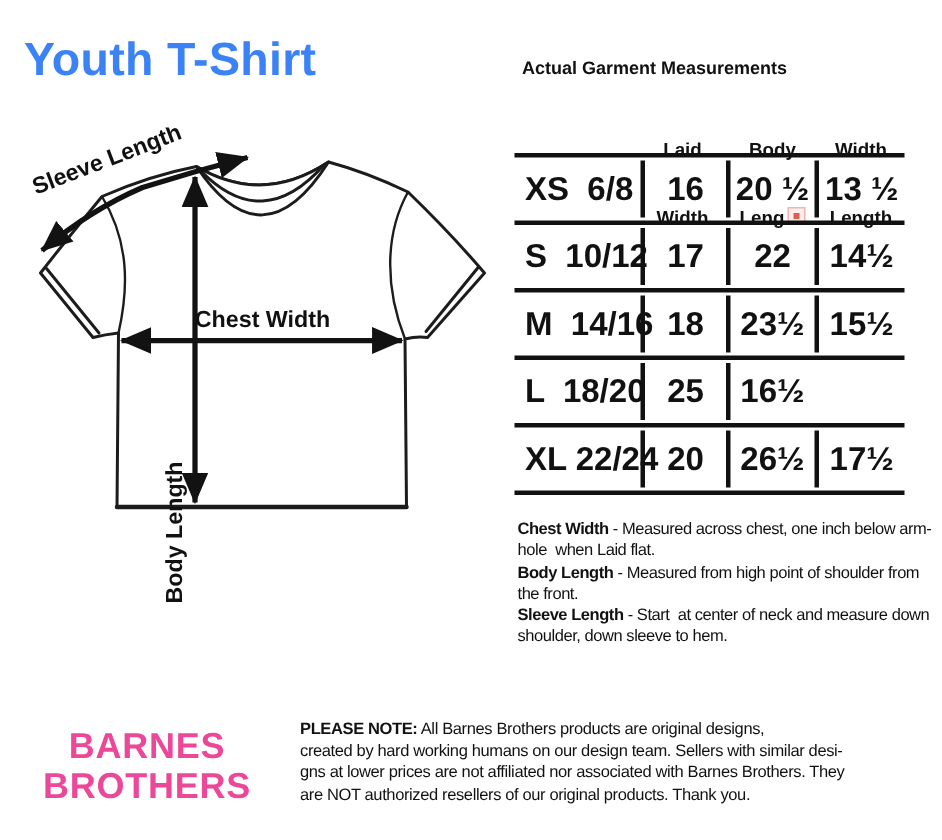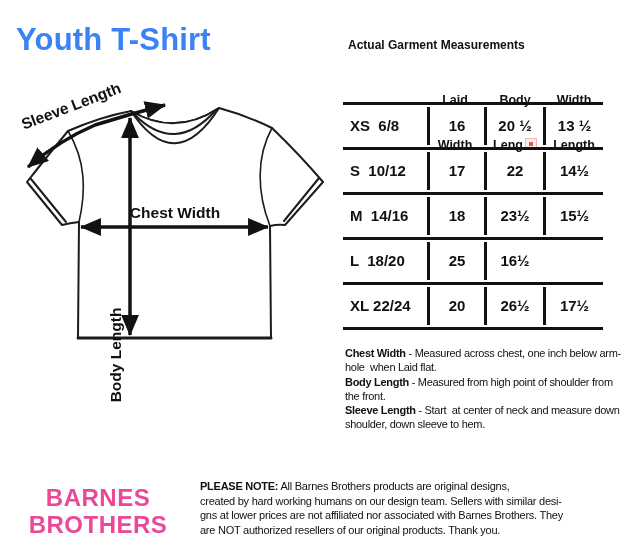--- a/index.html
+++ b/index.html
@@ -42,21 +42,21 @@
     width:4px; height:4px; background:#d9604f;
   }
 
   
   #size-table { left:343px; top:102px; width:260px; border-top:3px solid #111; }
   .trow {
     display:grid; grid-template-columns:84px 54px 56px 57px; column-gap:3px;
     height:42px; border-bottom:3px solid #111; align-items:stretch;
   }
   .tcell {
-    position:relative; font-weight:bold; font-size:15px;
+    position:relative; font-weight:bold; font-size:22px;
     text-align:center; line-height:42px; white-space:pre;
   }
   .tcell + .tcell::before {
     content:''; position:absolute; left:-3px; top:2px; bottom:2px;
     width:3px; background:#111;
   }
   .tcell.size { text-align:left; padding-left:7px; }
 
   
   #notes {

